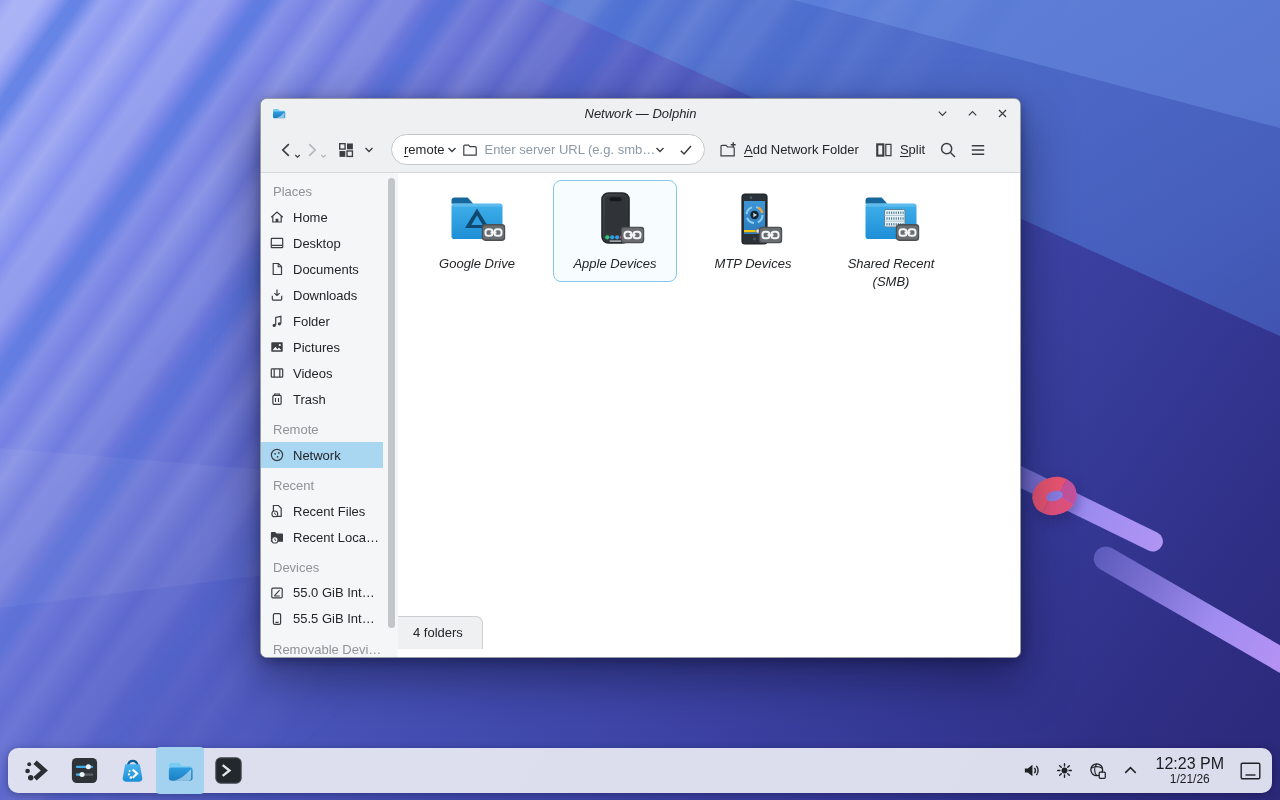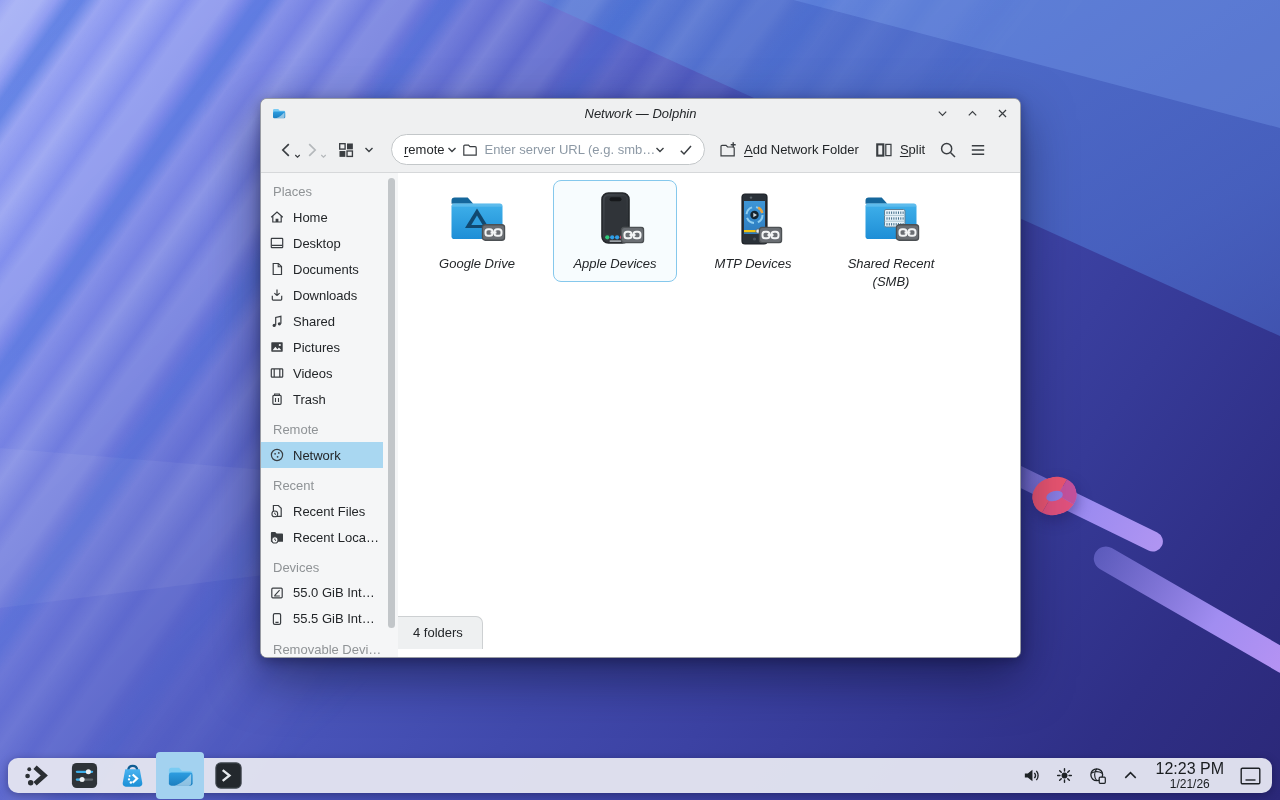--- a/index.html
+++ b/index.html
@@ -95,21 +95,21 @@
     border: 1px solid transparent; border-radius: 8px; }
   .fitem.selected { border-color: #85c8ec; background: rgba(61,174,233,.04); }
   .fitem svg.big { width: 64px; height: 64px; flex: none; }
   .fitem .flabel { margin-top: 4px; font-style: italic; font-size: 13px; text-align: center; line-height: 1.35; color: #232629; }
 
   .status-tab { position: absolute; left: 0; bottom: 8px; background: #eef0f1;
     border-top: 1px solid #cdd0d2; border-right: 1px solid #cdd0d2; border-top-right-radius: 7px;
     padding: 8px 19px 9px 15px; font-size: 13px; color: #232629; }
 
   
-  .taskbar { position: absolute; left: 8px; right: 8px; bottom: 7px; height: 35px;
+  .taskbar { position: absolute; left: 8px; right: 8px; bottom: 7px; height: 45px;
     background: rgba(226,227,240,.97); border-radius: 10px;
     box-shadow: 0 2px 8px rgba(10,10,40,.35); display: flex; align-items: center; padding: 0 8px 0 4px; z-index: 20; }
   .task-cell { width: 48px; height: 47px; display: flex; align-items: center; justify-content: center; border-radius: 6px; }
   .task-cell svg { width: 31px; height: 31px; }
   .task-cell.active { background: #a3d2f0; border-radius: 4px; }
   .tray { margin-left: auto; display: flex; align-items: center; gap: 7px; }
   .tray-btn { width: 26px; height: 30px; display: flex; align-items: center; justify-content: center; color: #1e2226; }
   .tray-btn svg { width: 19px; height: 19px; }
   .clock { margin-left: 8px; text-align: center; color: #191c1f; line-height: 1.12; padding: 0 4px; }
   .clock .time { font-size: 16px; }
@@ -493,21 +493,21 @@
       <div class="side-row">
         <svg>
             <use href="#s-dl"></use>
           </svg>
         <span class="lbl">Downloads</span>
       </div>
       <div class="side-row">
         <svg>
             <use href="#s-music"></use>
           </svg>
-        <span class="lbl">Shared</span>
+        <span class="lbl">Folder</span>
       </div>
       <div class="side-row">
         <svg>
             <use href="#s-pic"></use>
           </svg>
         <span class="lbl">Pictures</span>
       </div>
       <div class="side-row">
         <svg>
             <use href="#s-video"></use>

